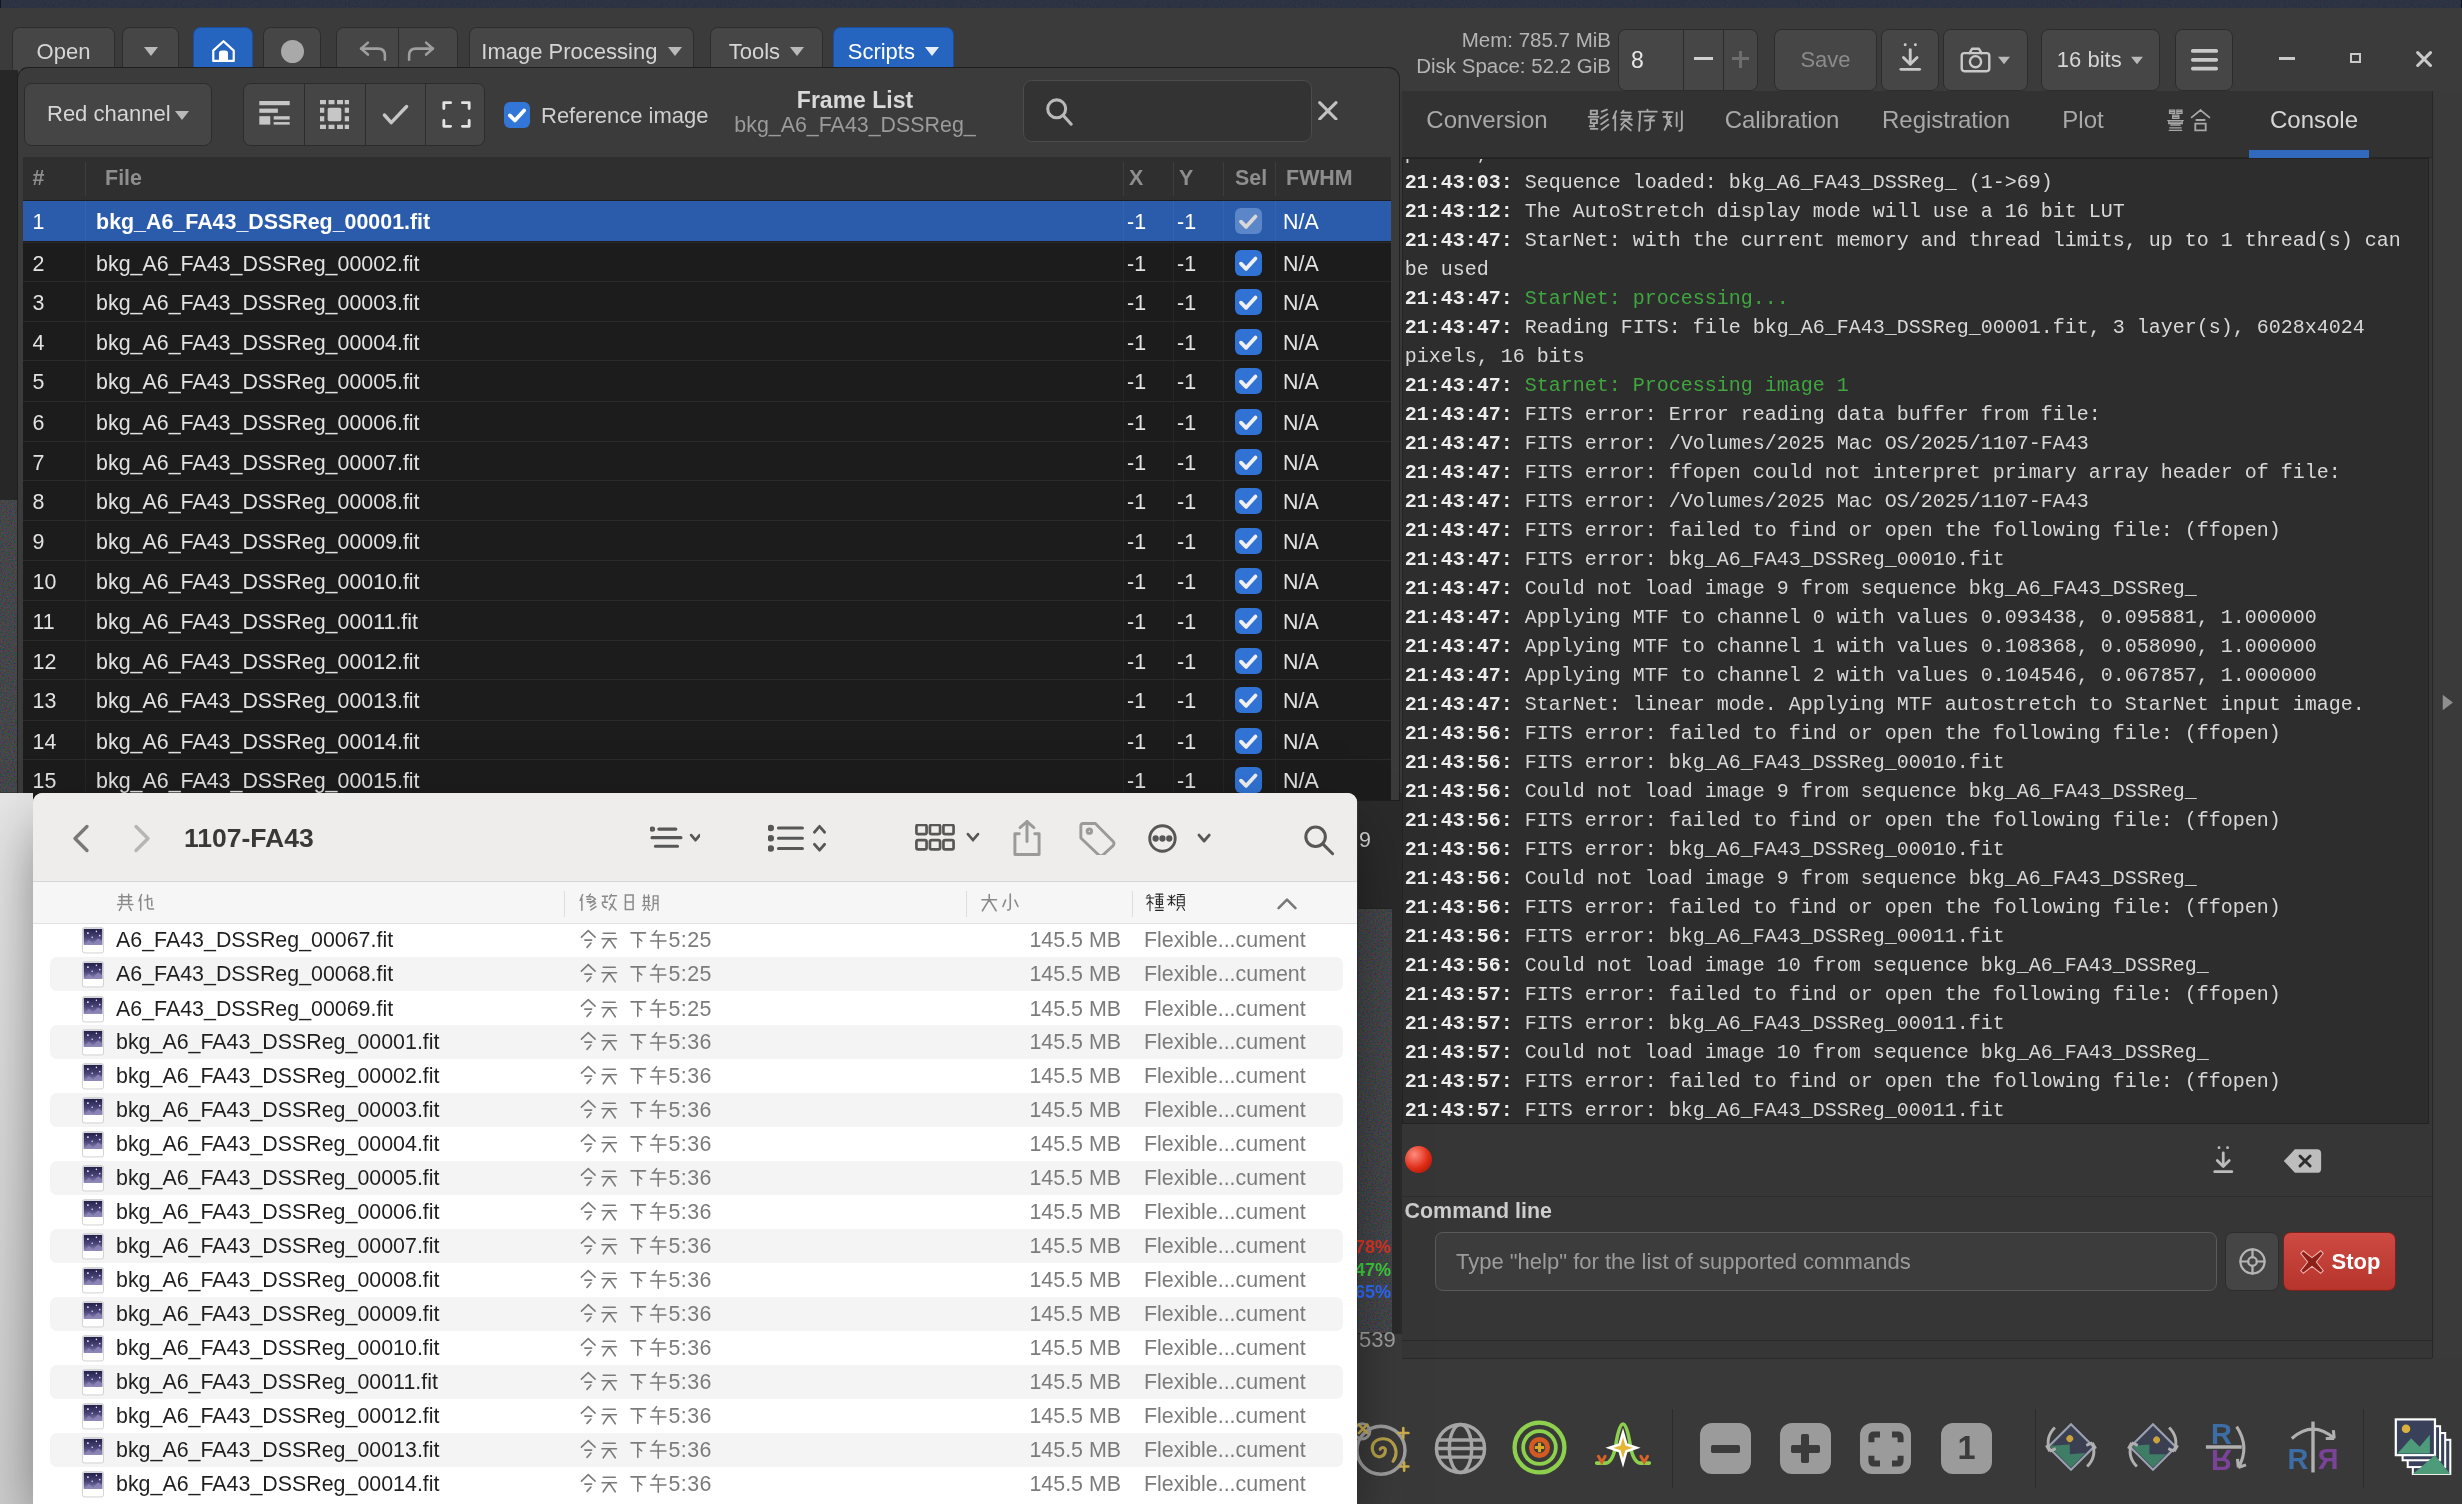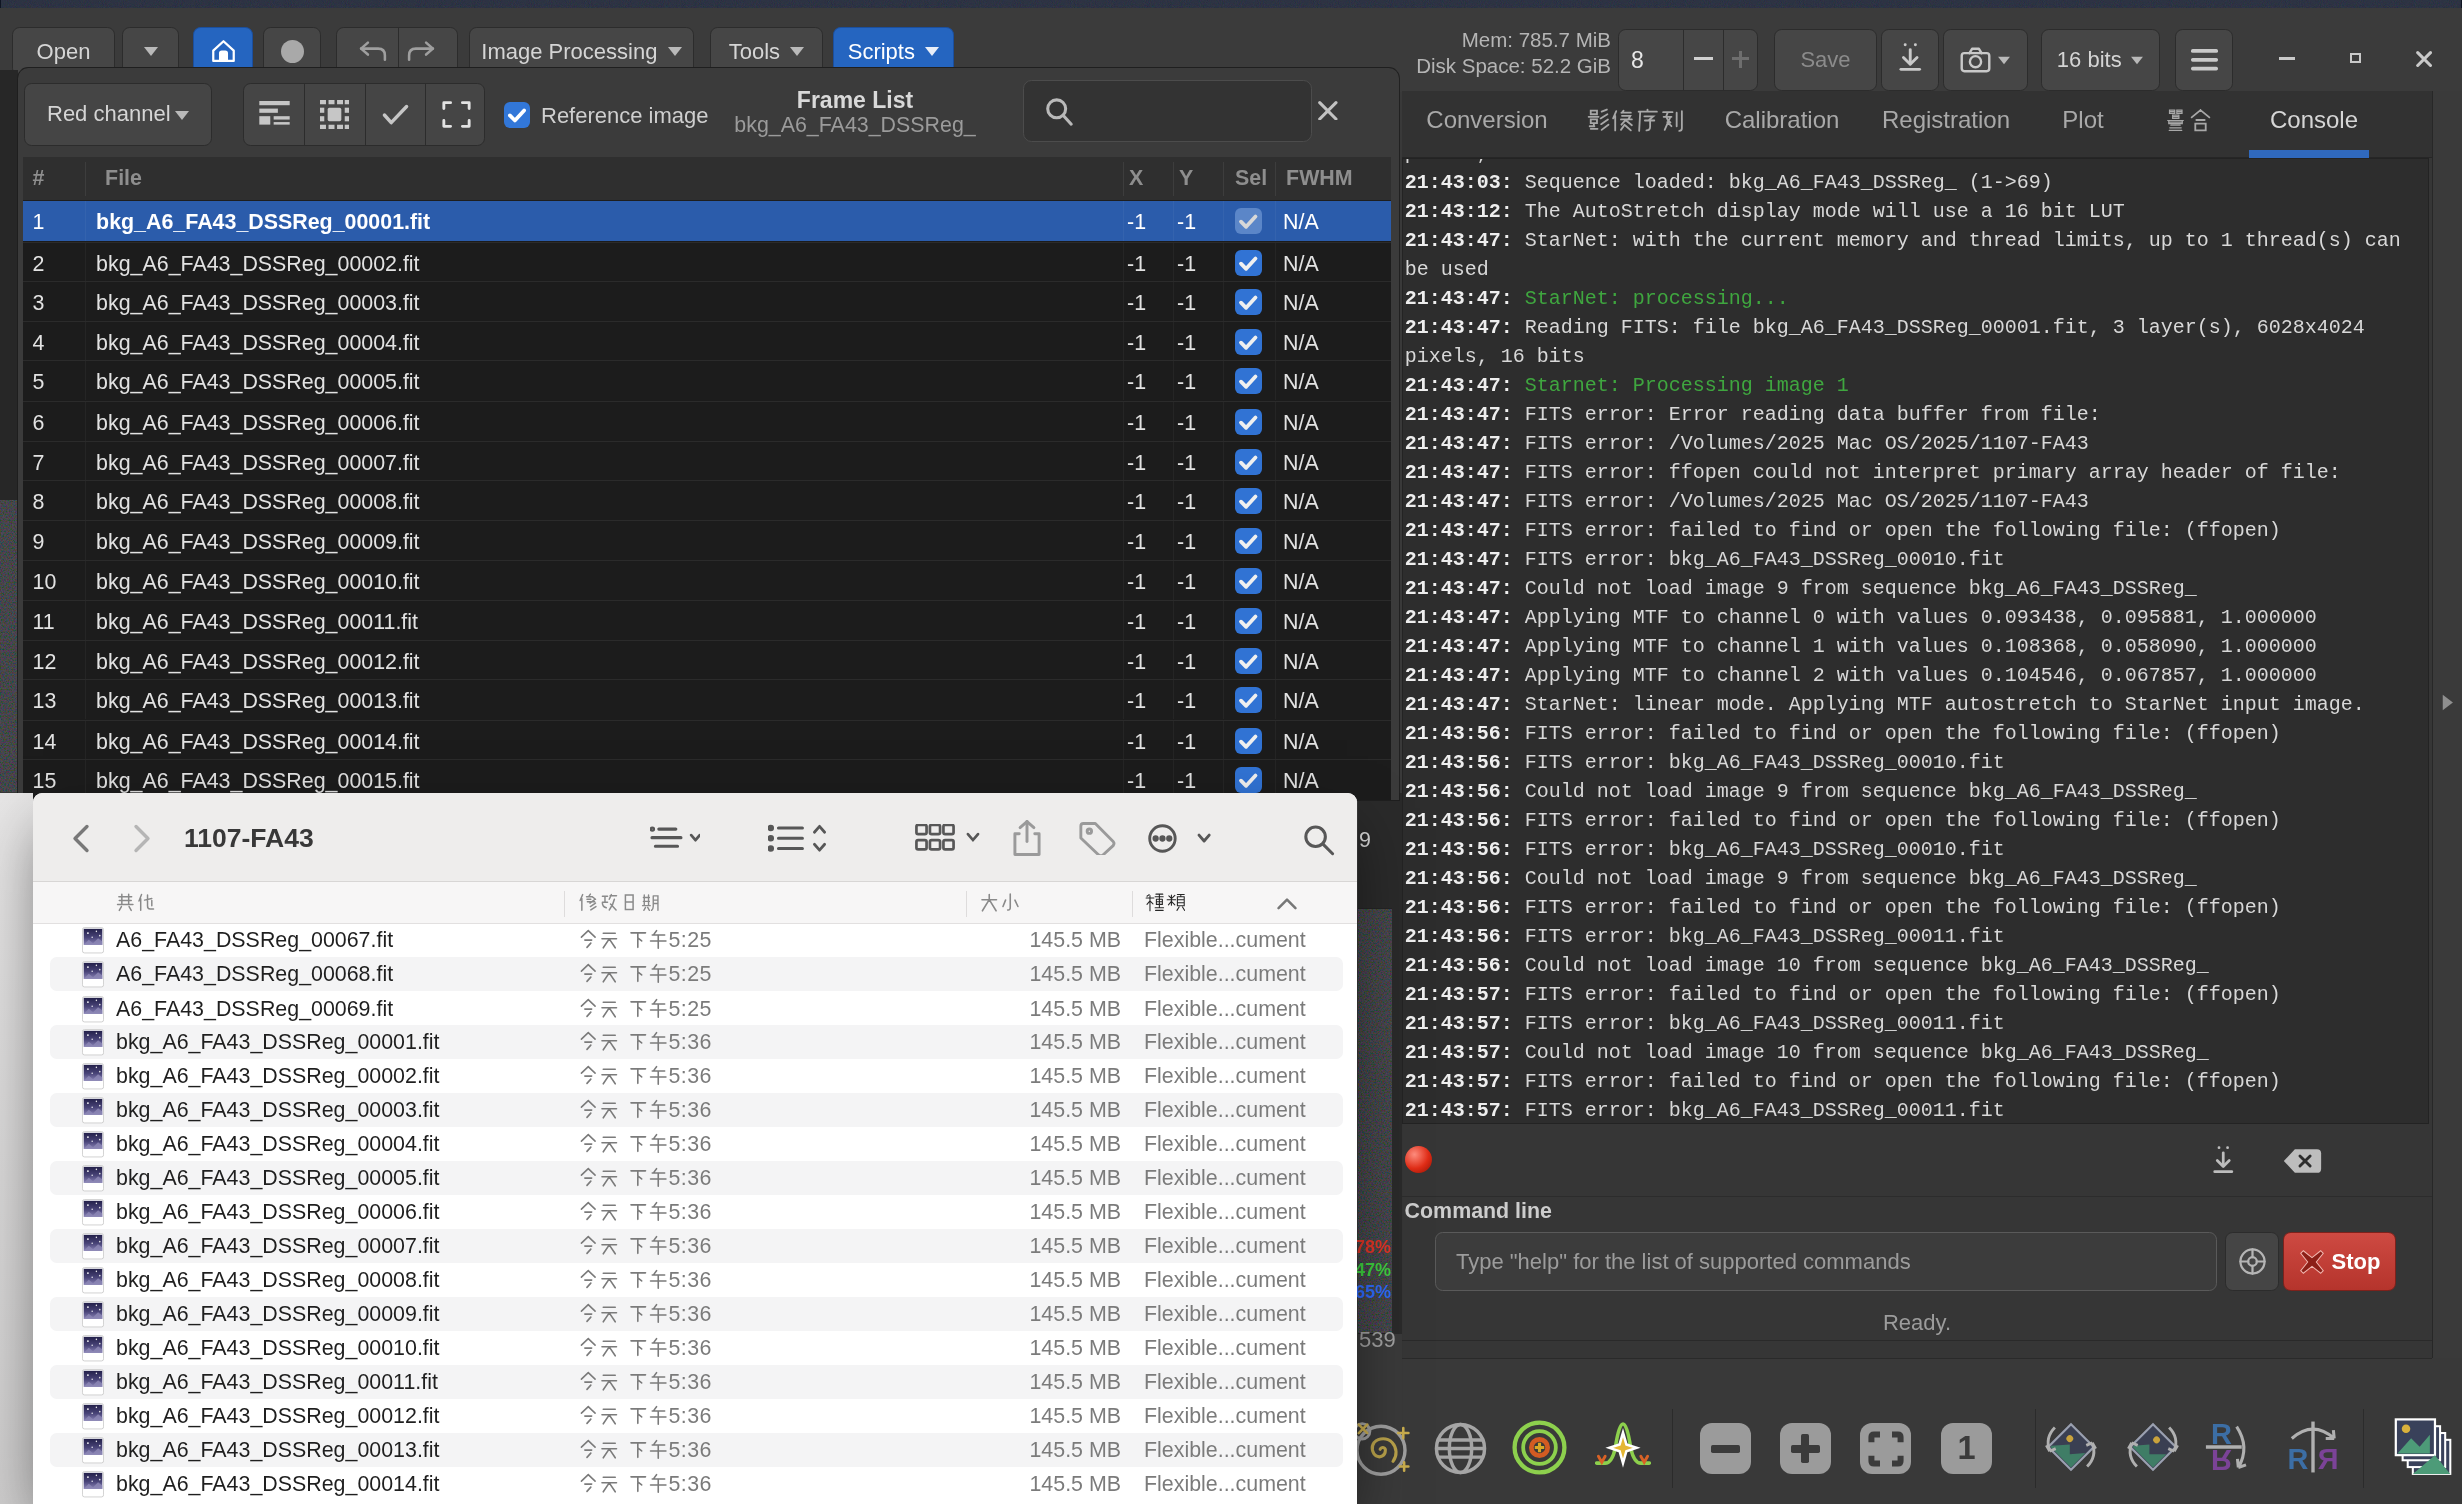--- a/index.html
+++ b/index.html
@@ -357,21 +357,20 @@
   <div id="wheelbtn">
       <svg class="line" width="31" height="31" viewBox="0 0 36 36" style="stroke:#b5b5b5;stroke-width:2.6;">
         <circle cx="18" cy="18" r="14"></circle>
         <circle cx="18" cy="18" r="5"></circle>
         <path d="M18 4 V13 M18 23 V32 M4 18 H13 M23 18 H32"></path>
       </svg>
     </div>
   <div id="stopbtn"><svg width="26" height="26" viewBox="0 0 30 30">
         <path d="M5 2 L15 10 L25 2 L28 5 L20 15 L28 25 L25 28 L15 20 L5 28 L2 25 L10 15 L2 5 Z" fill="#8c1f17" stroke="#f0b5ae" stroke-width="1.2"></path>
       </svg>Stop</div>
-  <div style="position:absolute;left:0;top:1152px;width:1030px;text-align:center;color:#9c9c9c;font-size:22px;">Ready.</div>
   <div style="position:absolute;left:0px;top:1182px;border-top:0.9px solid #2a2a2a;width:1030px;"></div>
   <div style="position:absolute;left:0px;top:1200px;border-top:0.9px solid #2a2a2a;width:1030px;"></div>
 </div>
 <div class="abs" id="slivers" style="left:0;top:0;width:2462px;height:1505px;">
   <div class="abs" style="left:0;top:70px;width:18px;height:430px;background:#272727;"></div>
   <div class="abs" style="left:0;top:500px;width:18px;height:292px;overflow:hidden;">
       <svg width="18" height="292" viewBox="0 0 21 342">
         <rect width="21" height="342" filter="url(#rgbnoise)"></rect>
       </svg>
       <div class="novl"></div>

